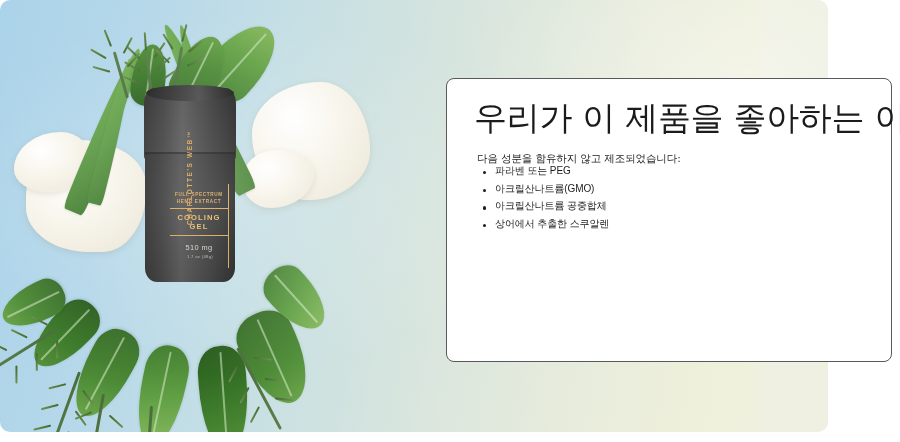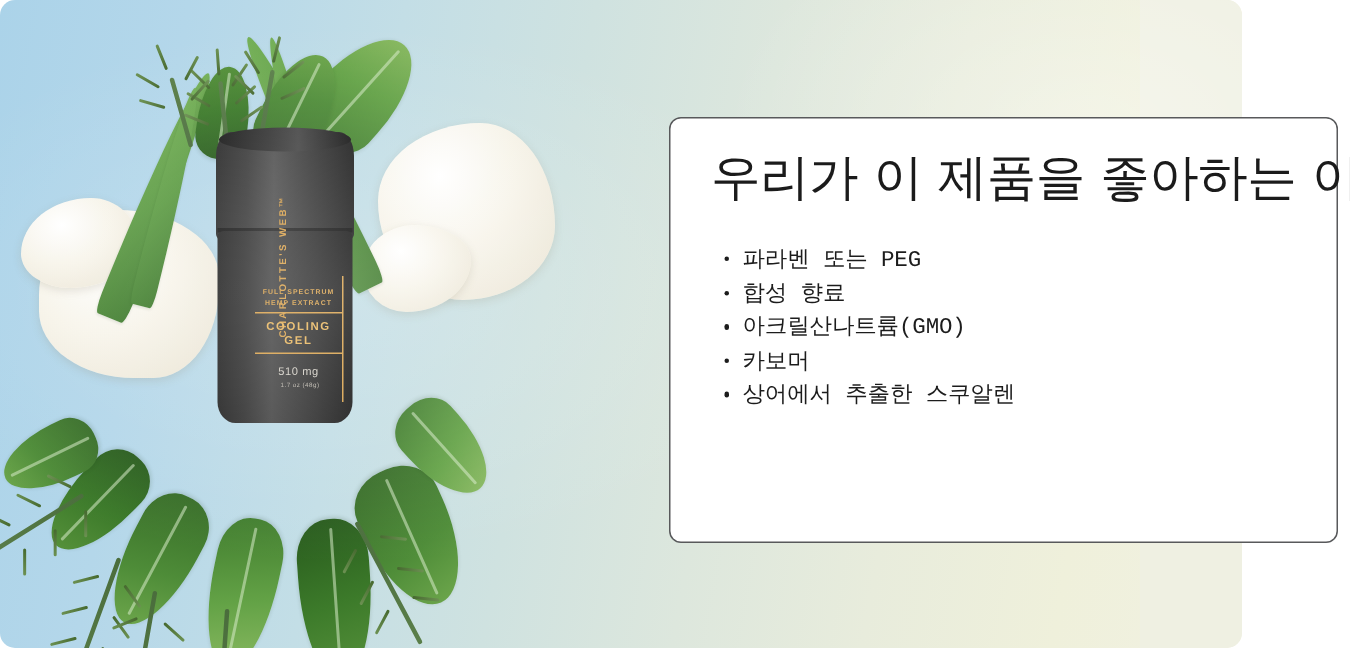--- a/index.html
+++ b/index.html
@@ -271,27 +271,27 @@
   .bullet-list {
     position: absolute;
     left: 18px;
     top: 87px;
     margin: 0;
     padding: 0 0 0 18px;
     list-style: none;
   }
   .bullet-list li {
     position: relative;
-    font-size: 15px;
+    font-size: 10px;
     color: #1c1c1c;
     line-height: 1;
     padding: 0 0 0 12px;
     margin: 0 0 7.6px 0;
     letter-spacing: -0.1px;
-    font-family: Liberation Mono, monospace;
+    font-family: Liberation Sans, sans-serif;
   }
   .bullet-list li::before {
     content: "";
     position: absolute;
     left: 0;
     top: 5px;
     width: 3.4px;
     height: 3.4px;
     border-radius: 50%;
     background: #1c1c1c;
@@ -414,22 +414,22 @@
       
       
       
     </div>
 
     <div class="hero-wash"></div>
   </div>
 
   <div class="info-card">
     <div class="card-title">우리가 이 제품을 좋아하는 이유</div>
+    <div class="card-intro">다음 성분을 함유하지 않고 제조되었습니다:</div>
     <ul class="bullet-list">
       <li>파라벤 또는 PEG</li>
-      <li>합성 향료</li>
       <li>아크릴산나트륨(GMO)</li>
-      <li>카보머</li>
+      <li>아크릴산나트륨 공중합체</li>
       <li>상어에서 추출한 스쿠알렌</li>
     </ul>
   </div>
 
 </div>
 
 </body></html>

